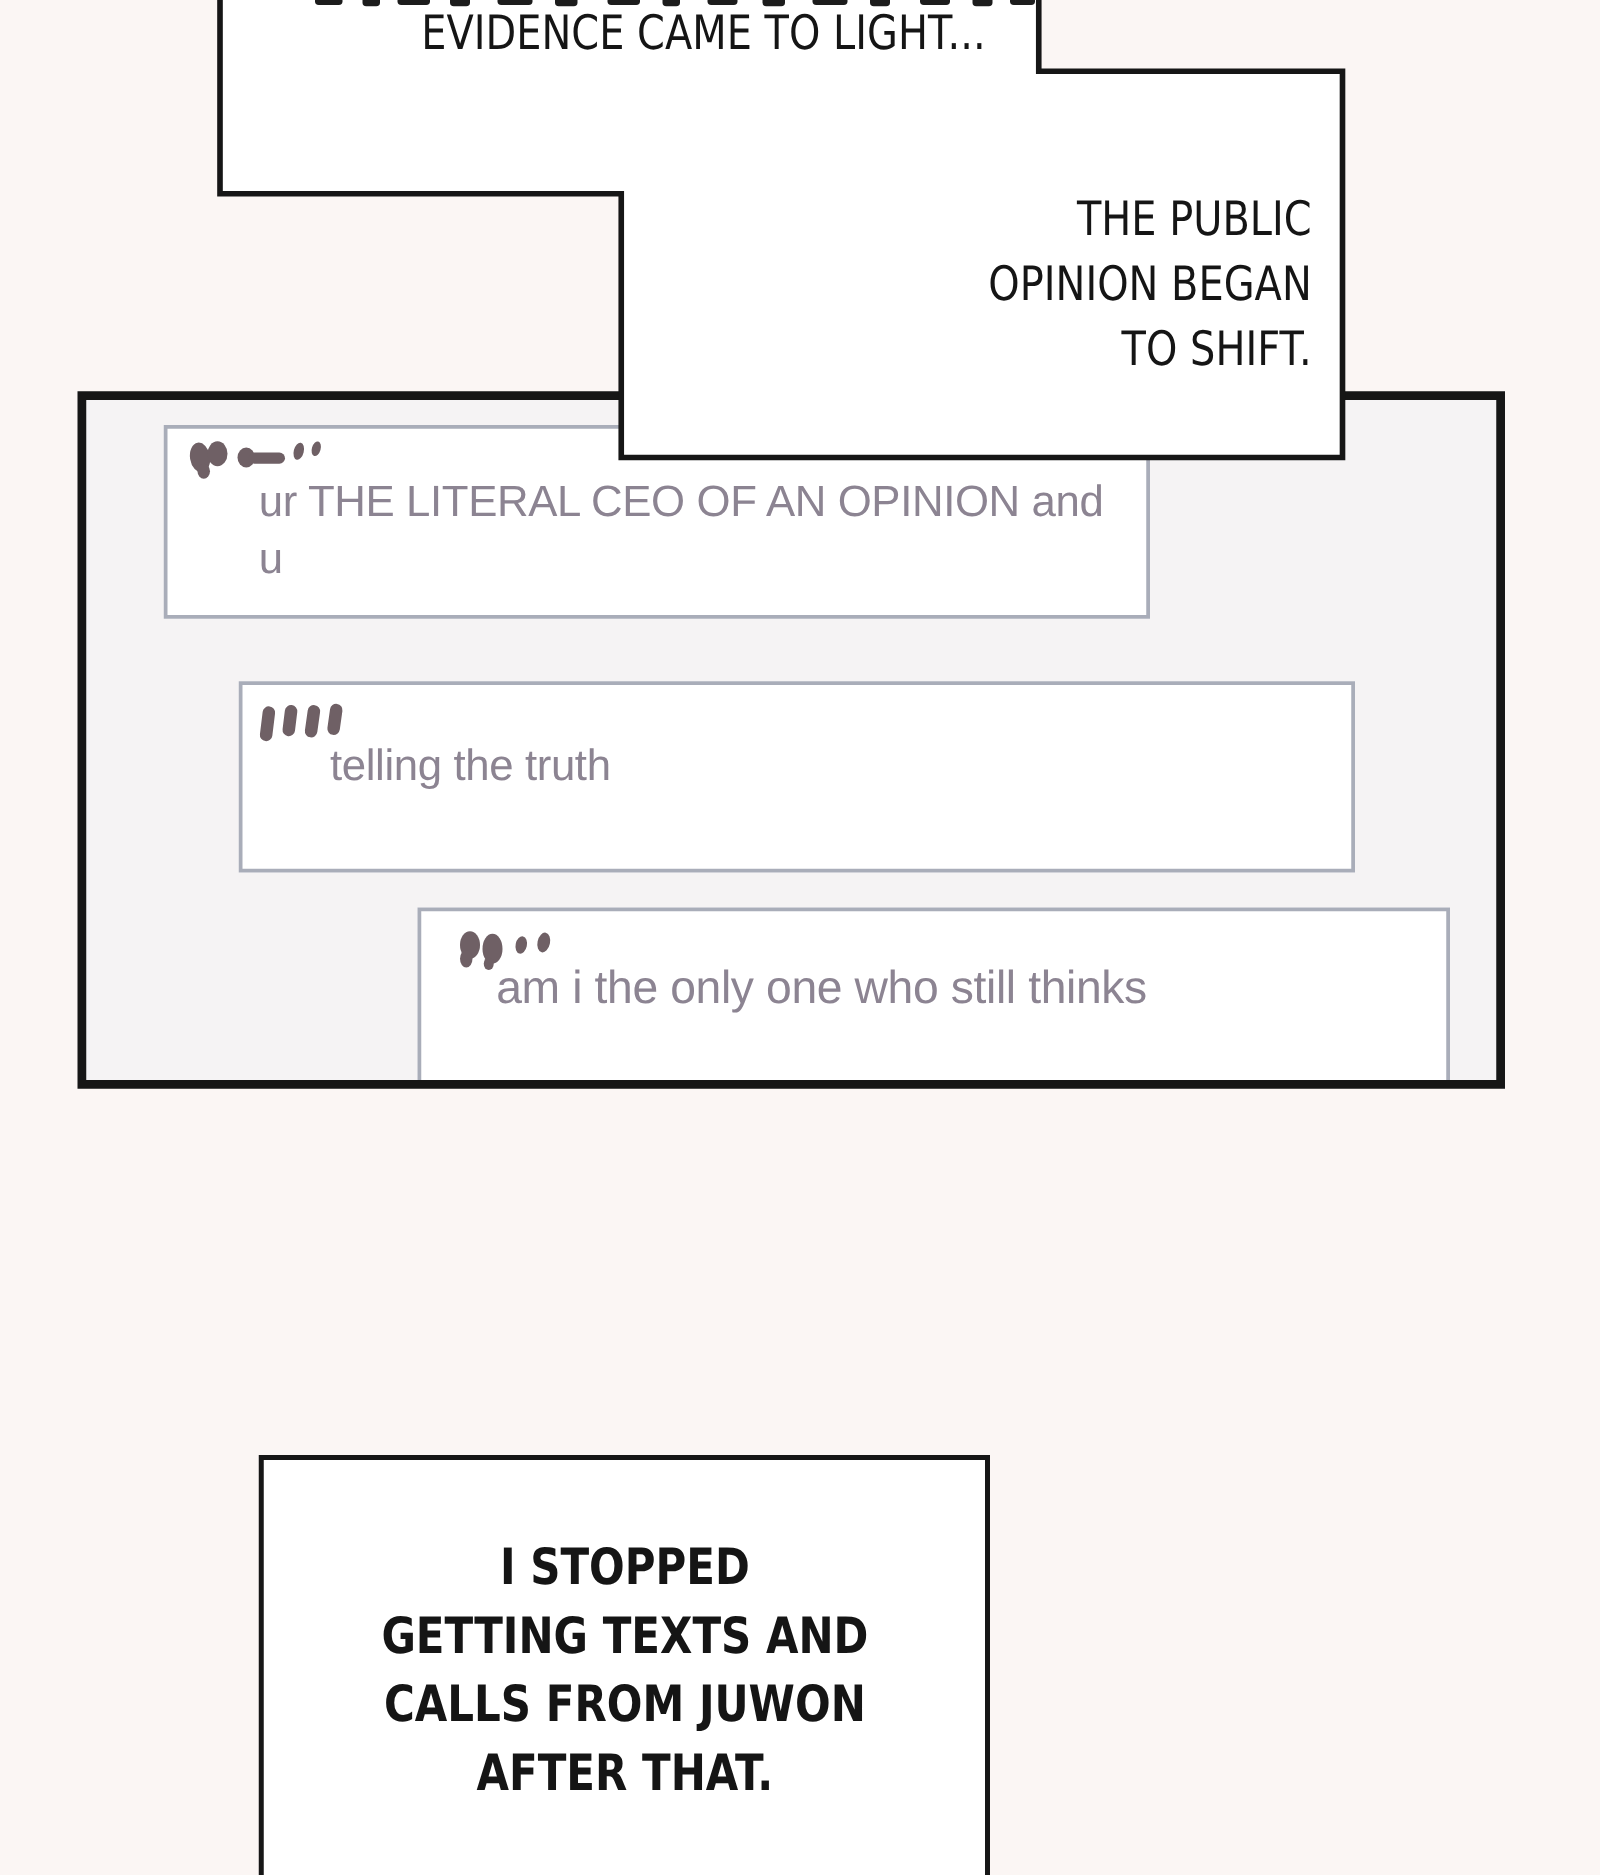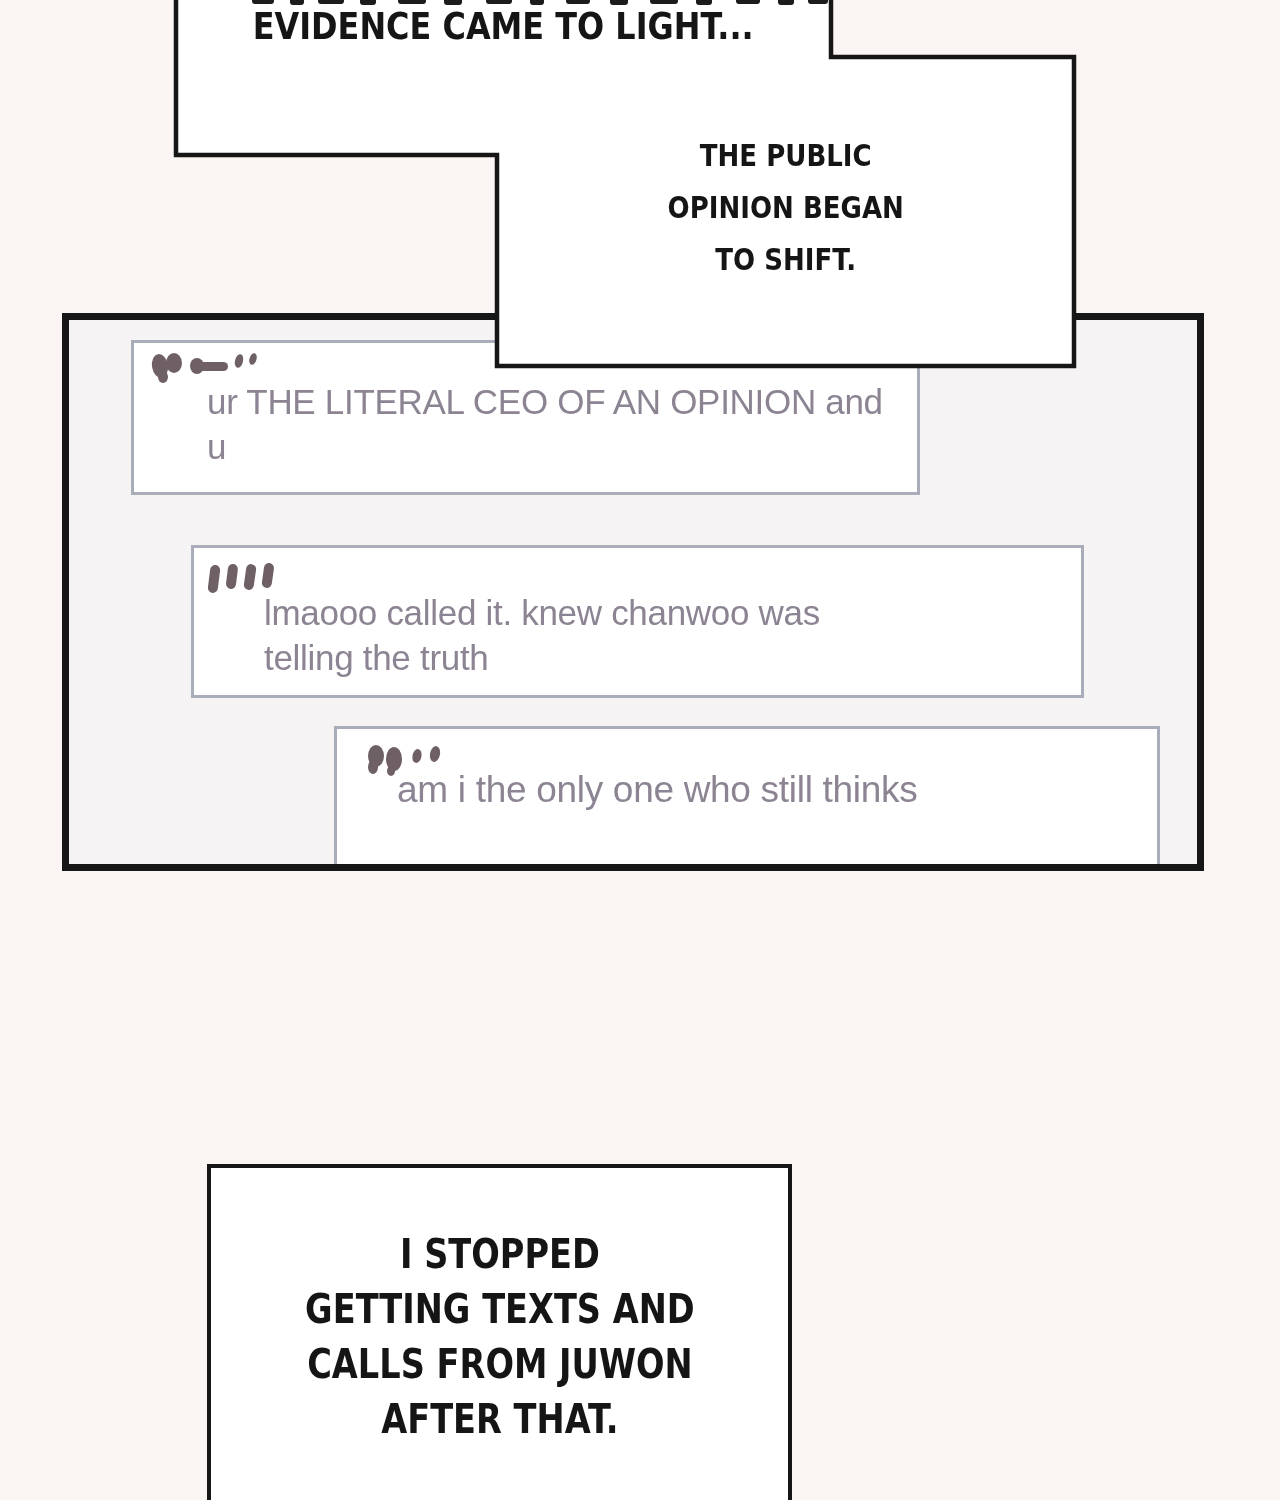--- a/index.html
+++ b/index.html
@@ -49,34 +49,34 @@
   .caption-union {
     position: absolute; left: 0; top: 0;
     z-index: 2; pointer-events: none;
   }
 
   
   .caption {
     position: absolute; z-index: 3;
     color: #151515;
     font-family: "DejaVu Sans", sans-serif;
-    font-weight: bold;
-    text-align: center;
+    font-weight: normal;
+    text-align: right;
   }
   .caption .squeeze { display: inline-block; transform: scaleX(0.84); transform-origin: 50% 50%; }
   .caption .cline { display: block; }
 
   .caption-evidence {
     left: 176px; top: 1px; width: 655px;
     font-size: 38px; line-height: 50px;
     letter-spacing: 0px;
   }
   .caption-public {
-    left: 497px; top: 129px; width: 577px;
-    font-size: 31px; line-height: 52px;
+    left: 497px; top: 149px; width: 577px;
+    font-size: 38px; line-height: 52px;
   }
 
   
   .cutoff-marks { position: absolute; left: 0; top: 0; height: 6px; width: 1280px; z-index: 4; }
   .cutoff-marks i {
     position: absolute; top: 0; display: block;
     background: #1c1c1c; border-radius: 0 0 3px 3px;
   }
 
   
@@ -126,21 +126,20 @@
     <div class="comment comment-2">
       <span class="quote-icon">
         <svg width="76" height="32" viewBox="0 0 76 32" fill="#6f6065" xmlns="http://www.w3.org/2000/svg">
           <rect x="3" y="3" width="10" height="28" rx="5" transform="rotate(7 8 17)"></rect>
           <rect x="21" y="2" width="10" height="25" rx="5" transform="rotate(7 26 14)"></rect>
           <rect x="39" y="2" width="10" height="26" rx="5" transform="rotate(8 44 15)"></rect>
           <rect x="57" y="1" width="10" height="25" rx="5" transform="rotate(8 62 13)"></rect>
         </svg>
       </span>
       <div class="comment-text">
-        <span class="line">lmaooo called it. knew chanwoo was</span>
         <span class="line">telling the truth</span>
       </div>
     </div>
 
     <div class="comment comment-3">
       <span class="quote-icon">
         <svg width="86" height="40" viewBox="0 0 86 40" fill="#6f6065" xmlns="http://www.w3.org/2000/svg">
           <ellipse cx="11" cy="15" rx="8" ry="11"></ellipse>
           <ellipse cx="8" cy="26" rx="5" ry="7"></ellipse>
           <ellipse cx="29" cy="18" rx="8" ry="12"></ellipse>

